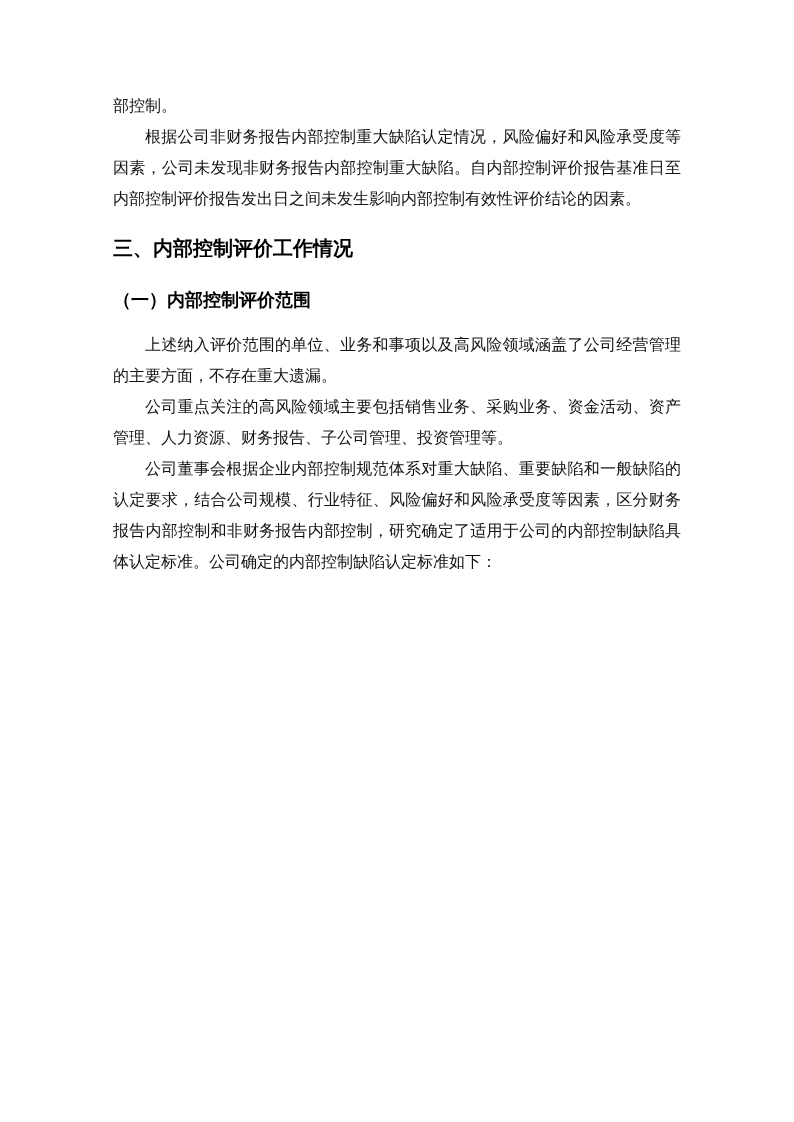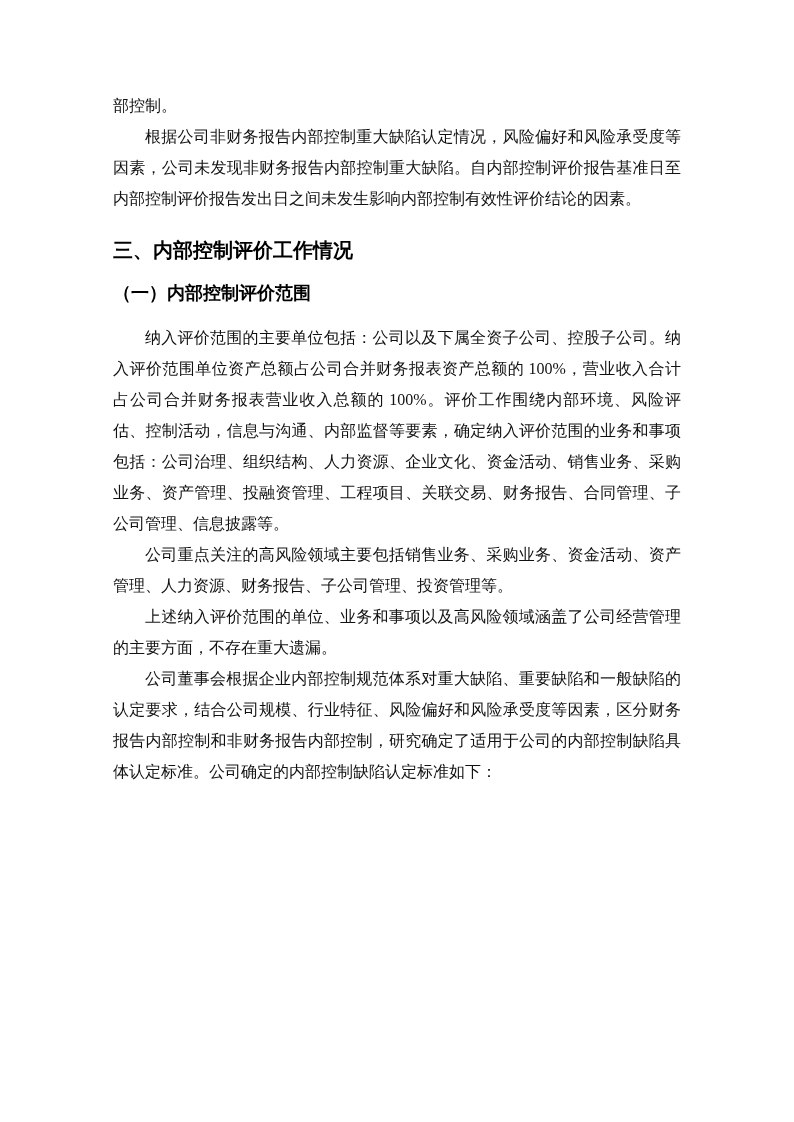--- a/index.html
+++ b/index.html
@@ -27,34 +27,34 @@
     text-justify: inter-character;
   }
   .content p {
     margin: 0;
     text-indent: 2em;
   }
   .content p.no-indent {
     text-indent: 0;
   }
   h1.sec-heading {
-    font-family: Liberation Sans, sans-serif;
+    font-family: Liberation Mono, monospace;
     font-weight: bold;
     font-size: 20px;
     line-height: 26px;
     margin: 23px 0 0 0;
     text-align: left;
     color: #000000;
   }
   h2.sub-heading {
     font-family: "Liberation Sans", "DejaVu Sans", sans-serif;
     font-weight: bold;
     font-size: 18px;
     line-height: 24px;
-    margin: 18px 0 17px 0;
+    margin: 25px 0 17px 0;
     text-align: left;
     color: #000000;
   }
   .page-field {
     position: absolute;
     left: 661px;
     top: 1023px;
     width: 16px;
     font-family: "Liberation Serif", "DejaVu Serif", serif;
     font-size: 16px;
@@ -71,23 +71,22 @@
   <div class="content">
 
     <p class="no-indent">部控制。</p>
 
     <p>根据公司非财务报告内部控制重大缺陷认定情况，风险偏好和风险承受度等因素，公司未发现非财务报告内部控制重大缺陷。自内部控制评价报告基准日至内部控制评价报告发出日之间未发生影响内部控制有效性评价结论的因素。</p>
 
     <h1 class="sec-heading">三、内部控制评价工作情况</h1>
 
     <h2 class="sub-heading">（一）内部控制评价范围</h2>
 
-    <p>纳入评价范围的主要单位包括：公司以及下属全资子公司、控股子公司。纳入评价范围单位资产总额占公司合并财务报表资产总额的 100%，营业收入合计占公司合并财务报表营业收入总额的 100%。评价工作围绕内部环境、风险评估、控制活动，信息与沟通、内部监督等要素，确定纳入评价范围的业务和事项包括：公司治理、组织结构、人力资源、企业文化、资金活动、销售业务、采购业务、资产管理、投融资管理、工程项目、关联交易、财务报告、合同管理、子公司管理、信息披露等。</p>
+    <p>上述纳入评价范围的单位、业务和事项以及高风险领域涵盖了公司经营管理的主要方面，不存在重大遗漏。</p>
     <p>公司重点关注的高风险领域主要包括销售业务、采购业务、资金活动、资产管理、人力资源、财务报告、子公司管理、投资管理等。</p>
-    <p>上述纳入评价范围的单位、业务和事项以及高风险领域涵盖了公司经营管理的主要方面，不存在重大遗漏。</p>
 
 
     <p>公司董事会根据企业内部控制规范体系对重大缺陷、重要缺陷和一般缺陷的认定要求，结合公司规模、行业特征、风险偏好和风险承受度等因素，区分财务报告内部控制和非财务报告内部控制，研究确定了适用于公司的内部控制缺陷具体认定标准。公司确定的内部控制缺陷认定标准如下：</p>
 
   </div>
 
   <div class="page-field">PAGE</div>
 </div>
 
 </body></html>

